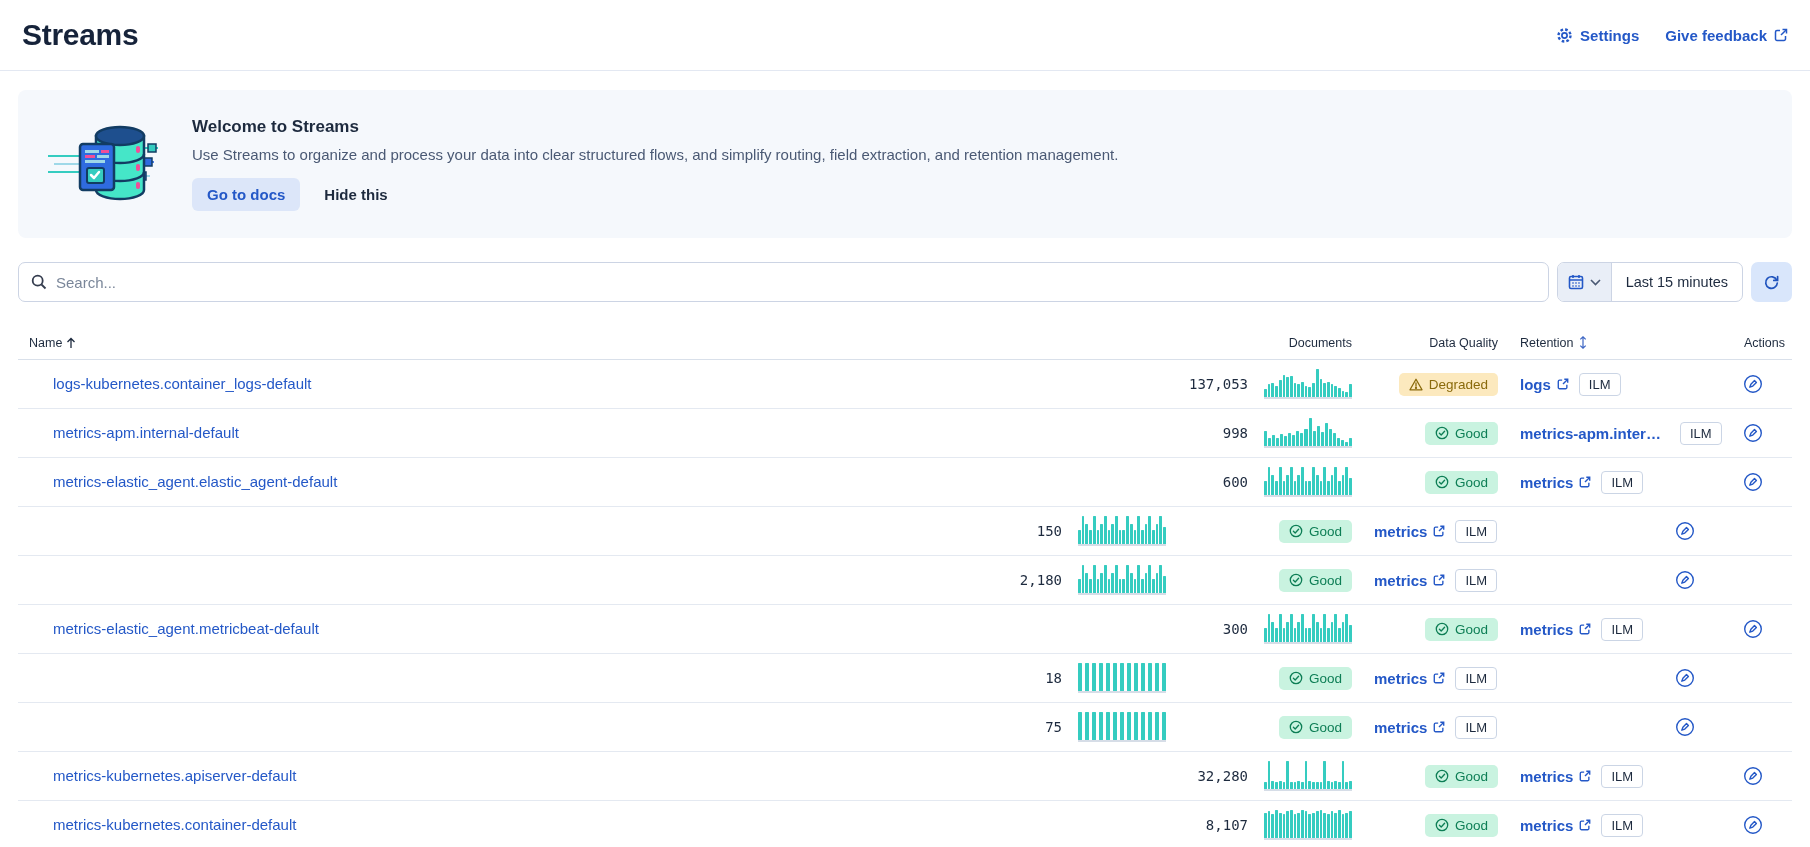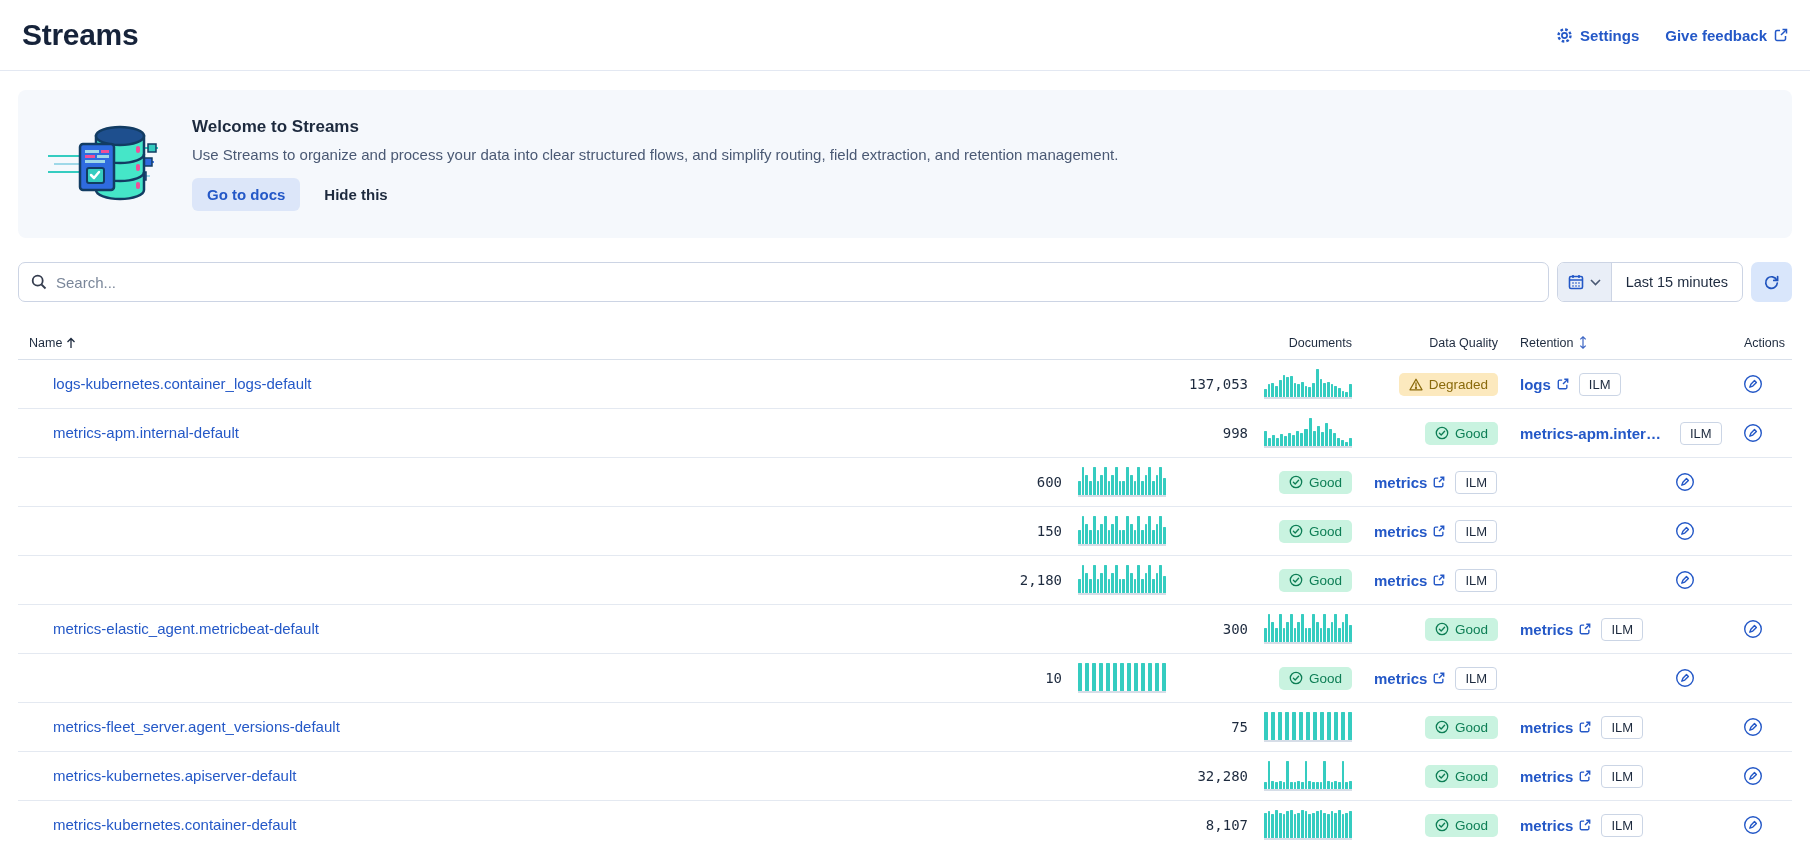--- a/index.html
+++ b/index.html
@@ -339,20 +339,23 @@
       <span class="action-btn">
         <svg width="22" height="22" viewBox="0 0 22 22" fill="none" stroke="#2458c7" stroke-width="1.4">
           <circle cx="11" cy="11" r="8.3"></circle>
           <path d="m7.8 14.2 1.1-3 3.6-3.6 1.9 1.9-3.6 3.6-3 1.1z" stroke-linejoin="round"></path>
         </svg>
       </span>
     </div>
   </div>
 
   <div class="row">
+    <div class="name-cell">
+      <a class="stream-link">metrics-elastic_agent.elastic_agent-default</a>
+    </div>
     <div class="docs-cell">
       <span class="count">600</span>
       <div class="spark" style="gap: 1px;">
             <div class="bar" style="height: 50%;"></div>
             <div class="bar" style="height: 100%;"></div>
             <div class="bar" style="height: 70%;"></div>
             <div class="bar" style="height: 50%;"></div>
             <div class="bar" style="height: 100%;"></div>
             <div class="bar" style="height: 50%;"></div>
             <div class="bar" style="height: 70%;"></div>
@@ -603,21 +606,21 @@
         <svg width="22" height="22" viewBox="0 0 22 22" fill="none" stroke="#2458c7" stroke-width="1.4">
           <circle cx="11" cy="11" r="8.3"></circle>
           <path d="m7.8 14.2 1.1-3 3.6-3.6 1.9 1.9-3.6 3.6-3 1.1z" stroke-linejoin="round"></path>
         </svg>
       </span>
     </div>
   </div>
 
   <div class="row">
     <div class="docs-cell">
-      <span class="count">10</span>
+      <span class="count">18</span>
       <div class="spark" style="gap: 3px;">
             <div class="bar" style="height: 100%;"></div>
             <div class="bar" style="height: 100%;"></div>
             <div class="bar" style="height: 100%;"></div>
             <div class="bar" style="height: 100%;"></div>
             <div class="bar" style="height: 100%;"></div>
             <div class="bar" style="height: 100%;"></div>
             <div class="bar" style="height: 100%;"></div>
             <div class="bar" style="height: 100%;"></div>
             <div class="bar" style="height: 100%;"></div>
@@ -656,23 +659,20 @@
       <span class="action-btn">
         <svg width="22" height="22" viewBox="0 0 22 22" fill="none" stroke="#2458c7" stroke-width="1.4">
           <circle cx="11" cy="11" r="8.3"></circle>
           <path d="m7.8 14.2 1.1-3 3.6-3.6 1.9 1.9-3.6 3.6-3 1.1z" stroke-linejoin="round"></path>
         </svg>
       </span>
     </div>
   </div>
 
   <div class="row">
-    <div class="name-cell">
-      <a class="stream-link">metrics-fleet_server.agent_versions-default</a>
-    </div>
     <div class="docs-cell">
       <span class="count">75</span>
       <div class="spark" style="gap: 3px;">
             <div class="bar" style="height: 100%;"></div>
             <div class="bar" style="height: 100%;"></div>
             <div class="bar" style="height: 100%;"></div>
             <div class="bar" style="height: 100%;"></div>
             <div class="bar" style="height: 100%;"></div>
             <div class="bar" style="height: 100%;"></div>
             <div class="bar" style="height: 100%;"></div>

